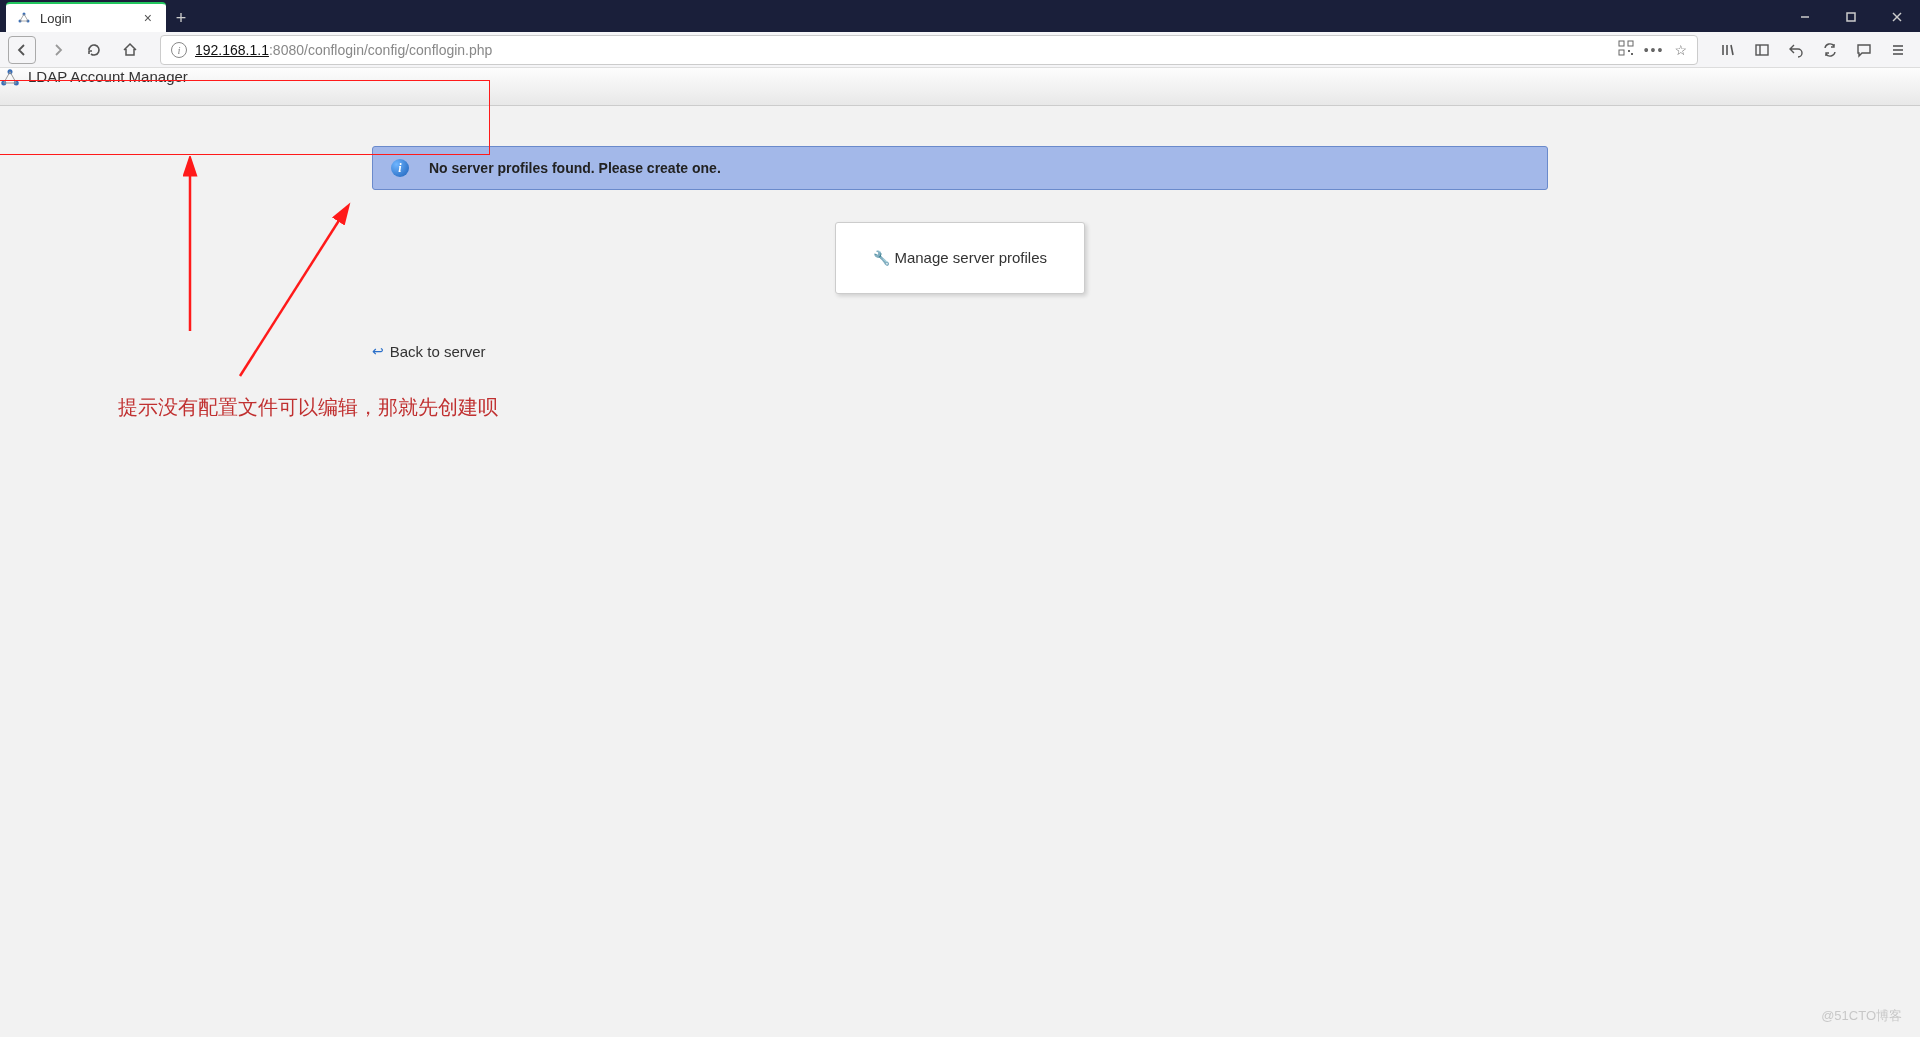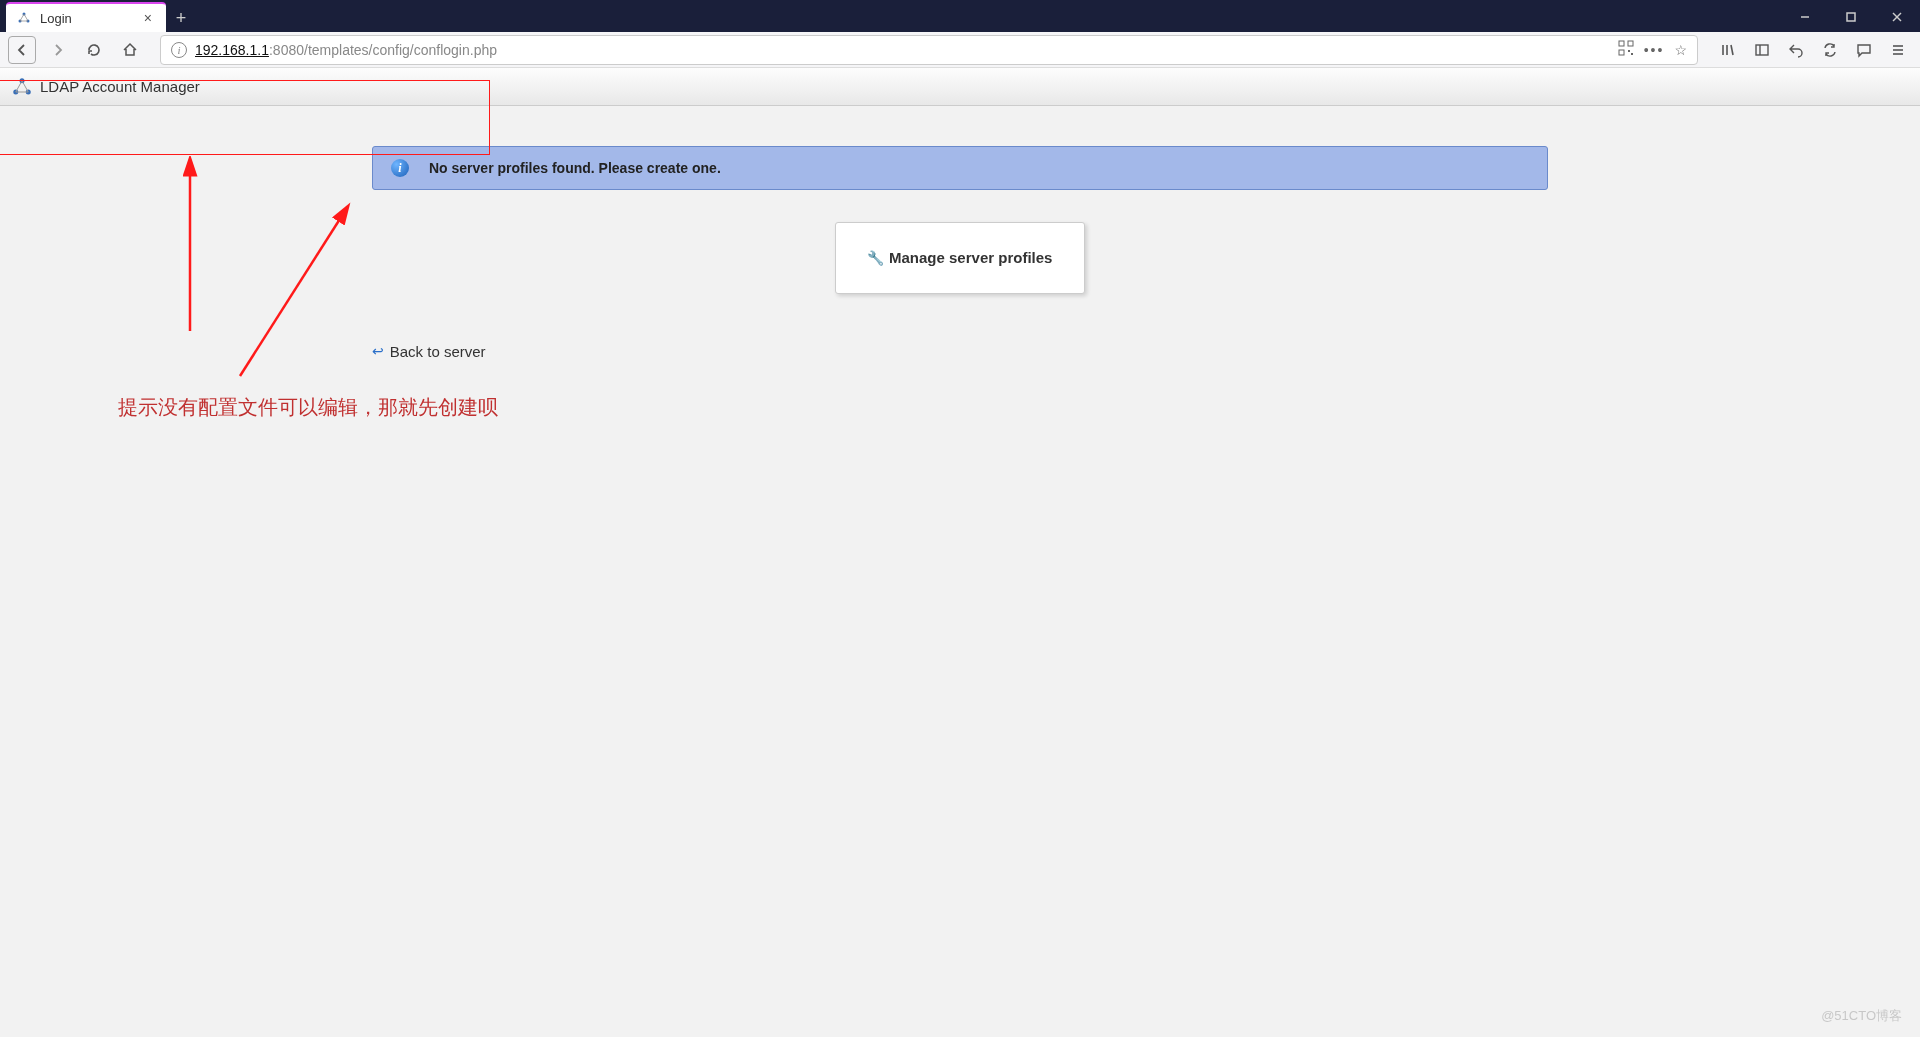--- a/index.html
+++ b/index.html
@@ -1,48 +1,48 @@
 <!DOCTYPE html>
 <html><head>
 <meta charset="utf-8">
 <style>
   * { box-sizing: border-box; margin: 0; padding: 0; }
   html, body { width: 1920px; height: 1037px; font-family: "Segoe UI", Arial, sans-serif; background: #f2f2f2; overflow: hidden; }
 
   
   .browser-chrome { width: 100%; background: #1a1f3a; }
   .tab-strip { height: 32px; display: flex; align-items: flex-end; padding-left: 6px; }
-  .tab { display: flex; align-items: center; height: 30px; background: #fff; border-radius: 4px 4px 0 0; padding: 0 10px; min-width: 160px; font-size: 13px; color: #333; position: relative; border-top: 2px solid #d946ef; }
+  .tab { display: flex; align-items: center; height: 30px; background: #fff; border-radius: 4px 4px 0 0; padding: 0 10px; min-width: 160px; font-size: 13px; color: #333; position: relative; border-top: 2px solid #22c55e; }
   .tab .favicon { width: 16px; height: 16px; margin-right: 8px; display:flex; align-items:center; justify-content:center; }
   .tab .close-x { margin-left: auto; font-size: 14px; color: #555; cursor: pointer; padding: 0 4px; }
   .newtab-btn { width: 30px; height: 28px; display: flex; align-items: center; justify-content: center; color: #ccc; font-size: 18px; cursor: pointer; }
   .window-controls { margin-left: auto; display: flex; }
   .window-controls div { width: 46px; height: 30px; display: flex; align-items: center; justify-content: center; color: #ccc; font-size: 12px; cursor: pointer; }
 
   .nav-toolbar { height: 36px; background: #f5f5f7; display: flex; align-items: center; padding: 0 8px; gap: 8px; border-bottom: 1px solid #ddd; }
   .nav-btn { width: 28px; height: 28px; display: flex; align-items: center; justify-content: center; color: #555; border-radius: 4px; cursor: pointer; }
   .nav-btn.circled { border: 1px solid #aaa; border-radius: 4px; }
   .nav-btn svg { width: 16px; height: 16px; }
   .url-bar { flex: 1; height: 30px; background: #fff; border: 1px solid #ccc; border-radius: 4px; display: flex; align-items: center; padding: 0 10px; font-size: 14px; color: #555; margin: 0 8px; }
   .url-bar .info-icon { width:16px; height:16px; margin-right:8px; border:1px solid #888; border-radius:50%; display:flex; align-items:center; justify-content:center; font-size:11px; font-style:italic; font-family:Georgia,serif; color:#888;}
   .url-bar .url-host { color:#111;text-decoration:underline; }
   .url-bar .url-rest { color:#888; }
   .url-bar .url-actions { margin-left:auto; display:flex; gap:10px; align-items:center; color:#666; }
   .tb-right { display:flex; gap:6px; align-items:center; }
   .tb-right .nav-btn { color:#555; }
 
   
-  .page-header { height: 38px; background: linear-gradient(#fdfdfd, #e8e8e8); border-bottom: 1px solid #ccc; display: flex; align-items: center; padding-left: 12px; font-size: 15px; color: #333; }
+  .page-header { height: 38px; background: linear-gradient(#fdfdfd, #e8e8e8); border-bottom: 1px solid #ccc; display: flex; align-items: flex-start; font-size: 15px; color: #333; }
   .page-header .lam-logo { width:20px; height:20px; margin-right:8px; display:flex; align-items:center; justify-content:center; }
 
   
   .content { padding: 40px 372px 0 372px; position: relative; }
   .notice-box { background: #a3b8e9; border: 1px solid #6a8acb; border-radius: 3px; padding: 12px 18px; display: flex; align-items: center; font-size: 14px; font-weight: bold; color: #222; }
   .notice-box .info-ball { width:18px; height:18px; border-radius:50%; background: radial-gradient(circle at 30% 30%, #6fb5ff, #1a5fb8); display:flex; align-items:center; justify-content:center; color:#fff; font-size:12px; font-weight:bold; margin-right:20px; font-style:italic; font-family:Georgia,serif;}
-  .card { width: 250px; margin: 32px auto 0 auto; background:#fff; border:1px solid #ccc; border-radius:3px; padding: 26px 20px; text-align:center; box-shadow: 2px 2px 4px rgba(0,0,0,0.15); font-weight: bold; }
+  .card { width: 250px; margin: 32px auto 0 auto; background:#fff; border:1px solid #ccc; border-radius:3px; padding: 26px 20px; text-align:center; box-shadow: 2px 2px 4px rgba(0,0,0,0.15); }
   .card a { color:#333; text-decoration:none; font-size:15px; cursor:pointer; }
   .card .wrench { font-size:14px; margin-right:4px; }
   .back-link { margin-top: 48px; font-size:15px; }
   .back-link a { color:#333; text-decoration:none; display:inline-flex; align-items:center; gap:6px; cursor:pointer;}
   .back-link .undo-icon { color:#2a6fc9; font-size:14px; }
 
   
   .red-highlight { position:absolute; border:1px solid #ff1a1a; }
   .annotation-text { position:absolute; color:#c03030; font-size:20px; font-family: Liberation Sans, sans-serif; }
   .arrow-svg { position:absolute; pointer-events:none; }
@@ -107,21 +107,21 @@
     </div>
   <div class="nav-btn">
       <svg viewBox="0 0 16 16">
         <path d="M2 8 L8 2 L14 8 M4 7v6h8V7" fill="none" stroke="#555" stroke-width="1.5"></path>
       </svg>
     </div>
 
   <div class="url-bar">
     <span class="info-icon">i</span>
     <span class="url-host">192.168.1.1</span>
-      <span class="url-rest">:8080/templates/config/conflogin.php</span>
+      <span class="url-rest">:8080/conflogin/config/conflogin.php</span>
     <div class="url-actions">
       <span><svg width="16" height="16" viewBox="0 0 16 16">
             <rect x="1" y="1" width="5" height="5" fill="none" stroke="#666"></rect>
             <rect x="10" y="1" width="5" height="5" fill="none" stroke="#666"></rect>
             <rect x="1" y="10" width="5" height="5" fill="none" stroke="#666"></rect>
             <rect x="10" y="10" width="2" height="2" fill="#666"></rect>
             <rect x="13" y="13" width="2" height="2" fill="#666"></rect>
           </svg></span>
       <span style="letter-spacing:2px;">•••</span>
       <span>☆</span>

